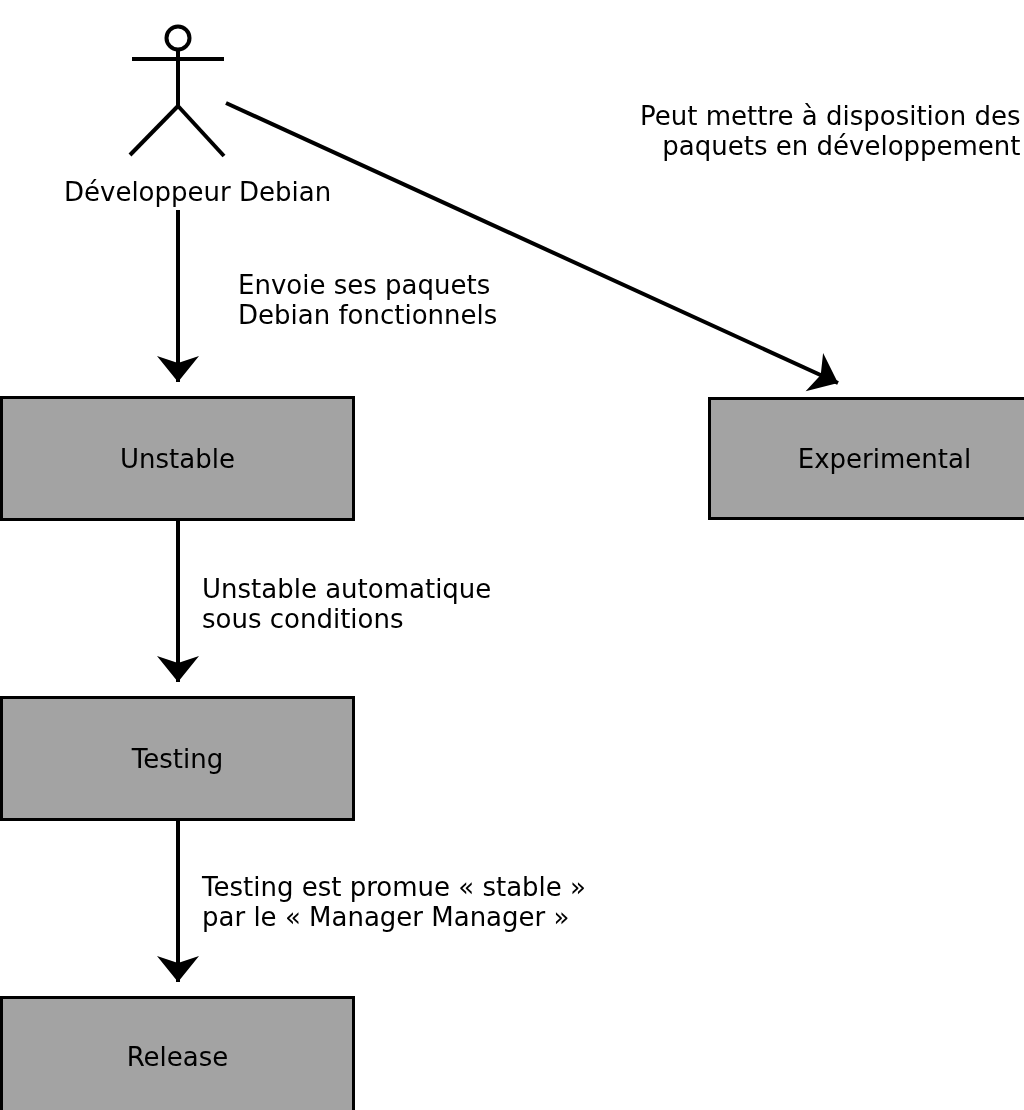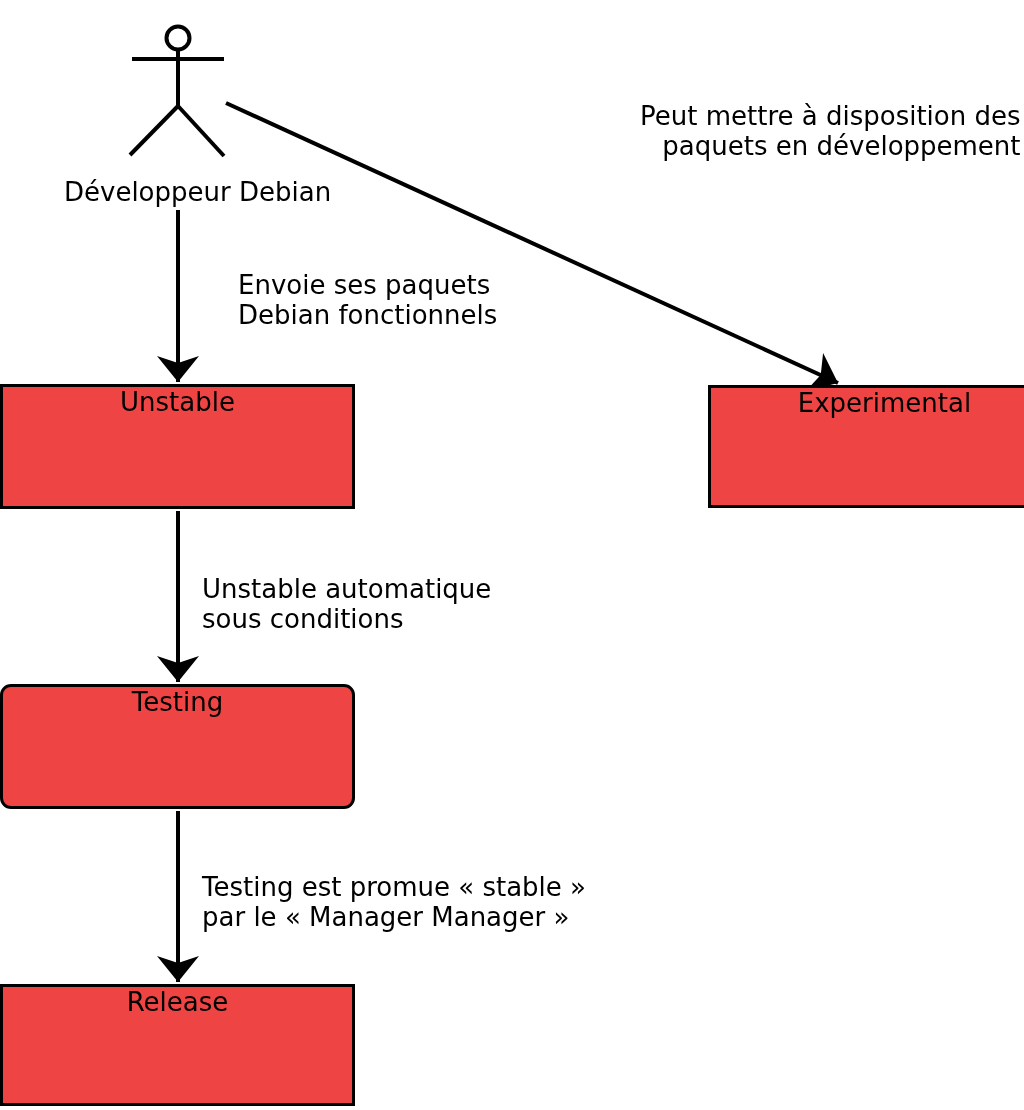--- a/index.html
+++ b/index.html
@@ -19,32 +19,33 @@
   .connector-layer {
     position: absolute;
     left: 0;
     top: 0;
     width: 1024px;
     height: 1110px;
   }
   .box {
     position: absolute;
     box-sizing: border-box;
-    background: #ef4444;
+    background: #a3a3a3;
     border: 3px solid #000000;
     display: flex;
-    align-items: flex-start;
+    align-items: center;
     justify-content: center;
     font-size: 26px;
     line-height: 30px;
     white-space: nowrap;
+    margin-top: 12px;
   }
   .box-unstable    { left: 0;     top: 384px; width: 355px; height: 125px; }
   .box-experimental{ left: 708px; top: 385px; width: 356px; height: 123px; border-right-width: 6px; }
-  .box-testing     { left: 0;     top: 684px; width: 355px; height: 125px; border-radius: 11px; }
+  .box-testing     { left: 0;     top: 684px; width: 355px; height: 125px; }
   .box-stable      { left: 0;     top: 984px; width: 355px; height: 122px; }
   .txt {
     position: absolute;
     font-size: 26px;
     line-height: 30px;
     white-space: nowrap;
   }
   .txt span { display: block; }
   .actor-label        { left: 38px;  top: 177px; margin-left: 26px; }
   .lbl-envoie         { left: 202px; top: 270px; margin-left: 36px; }

